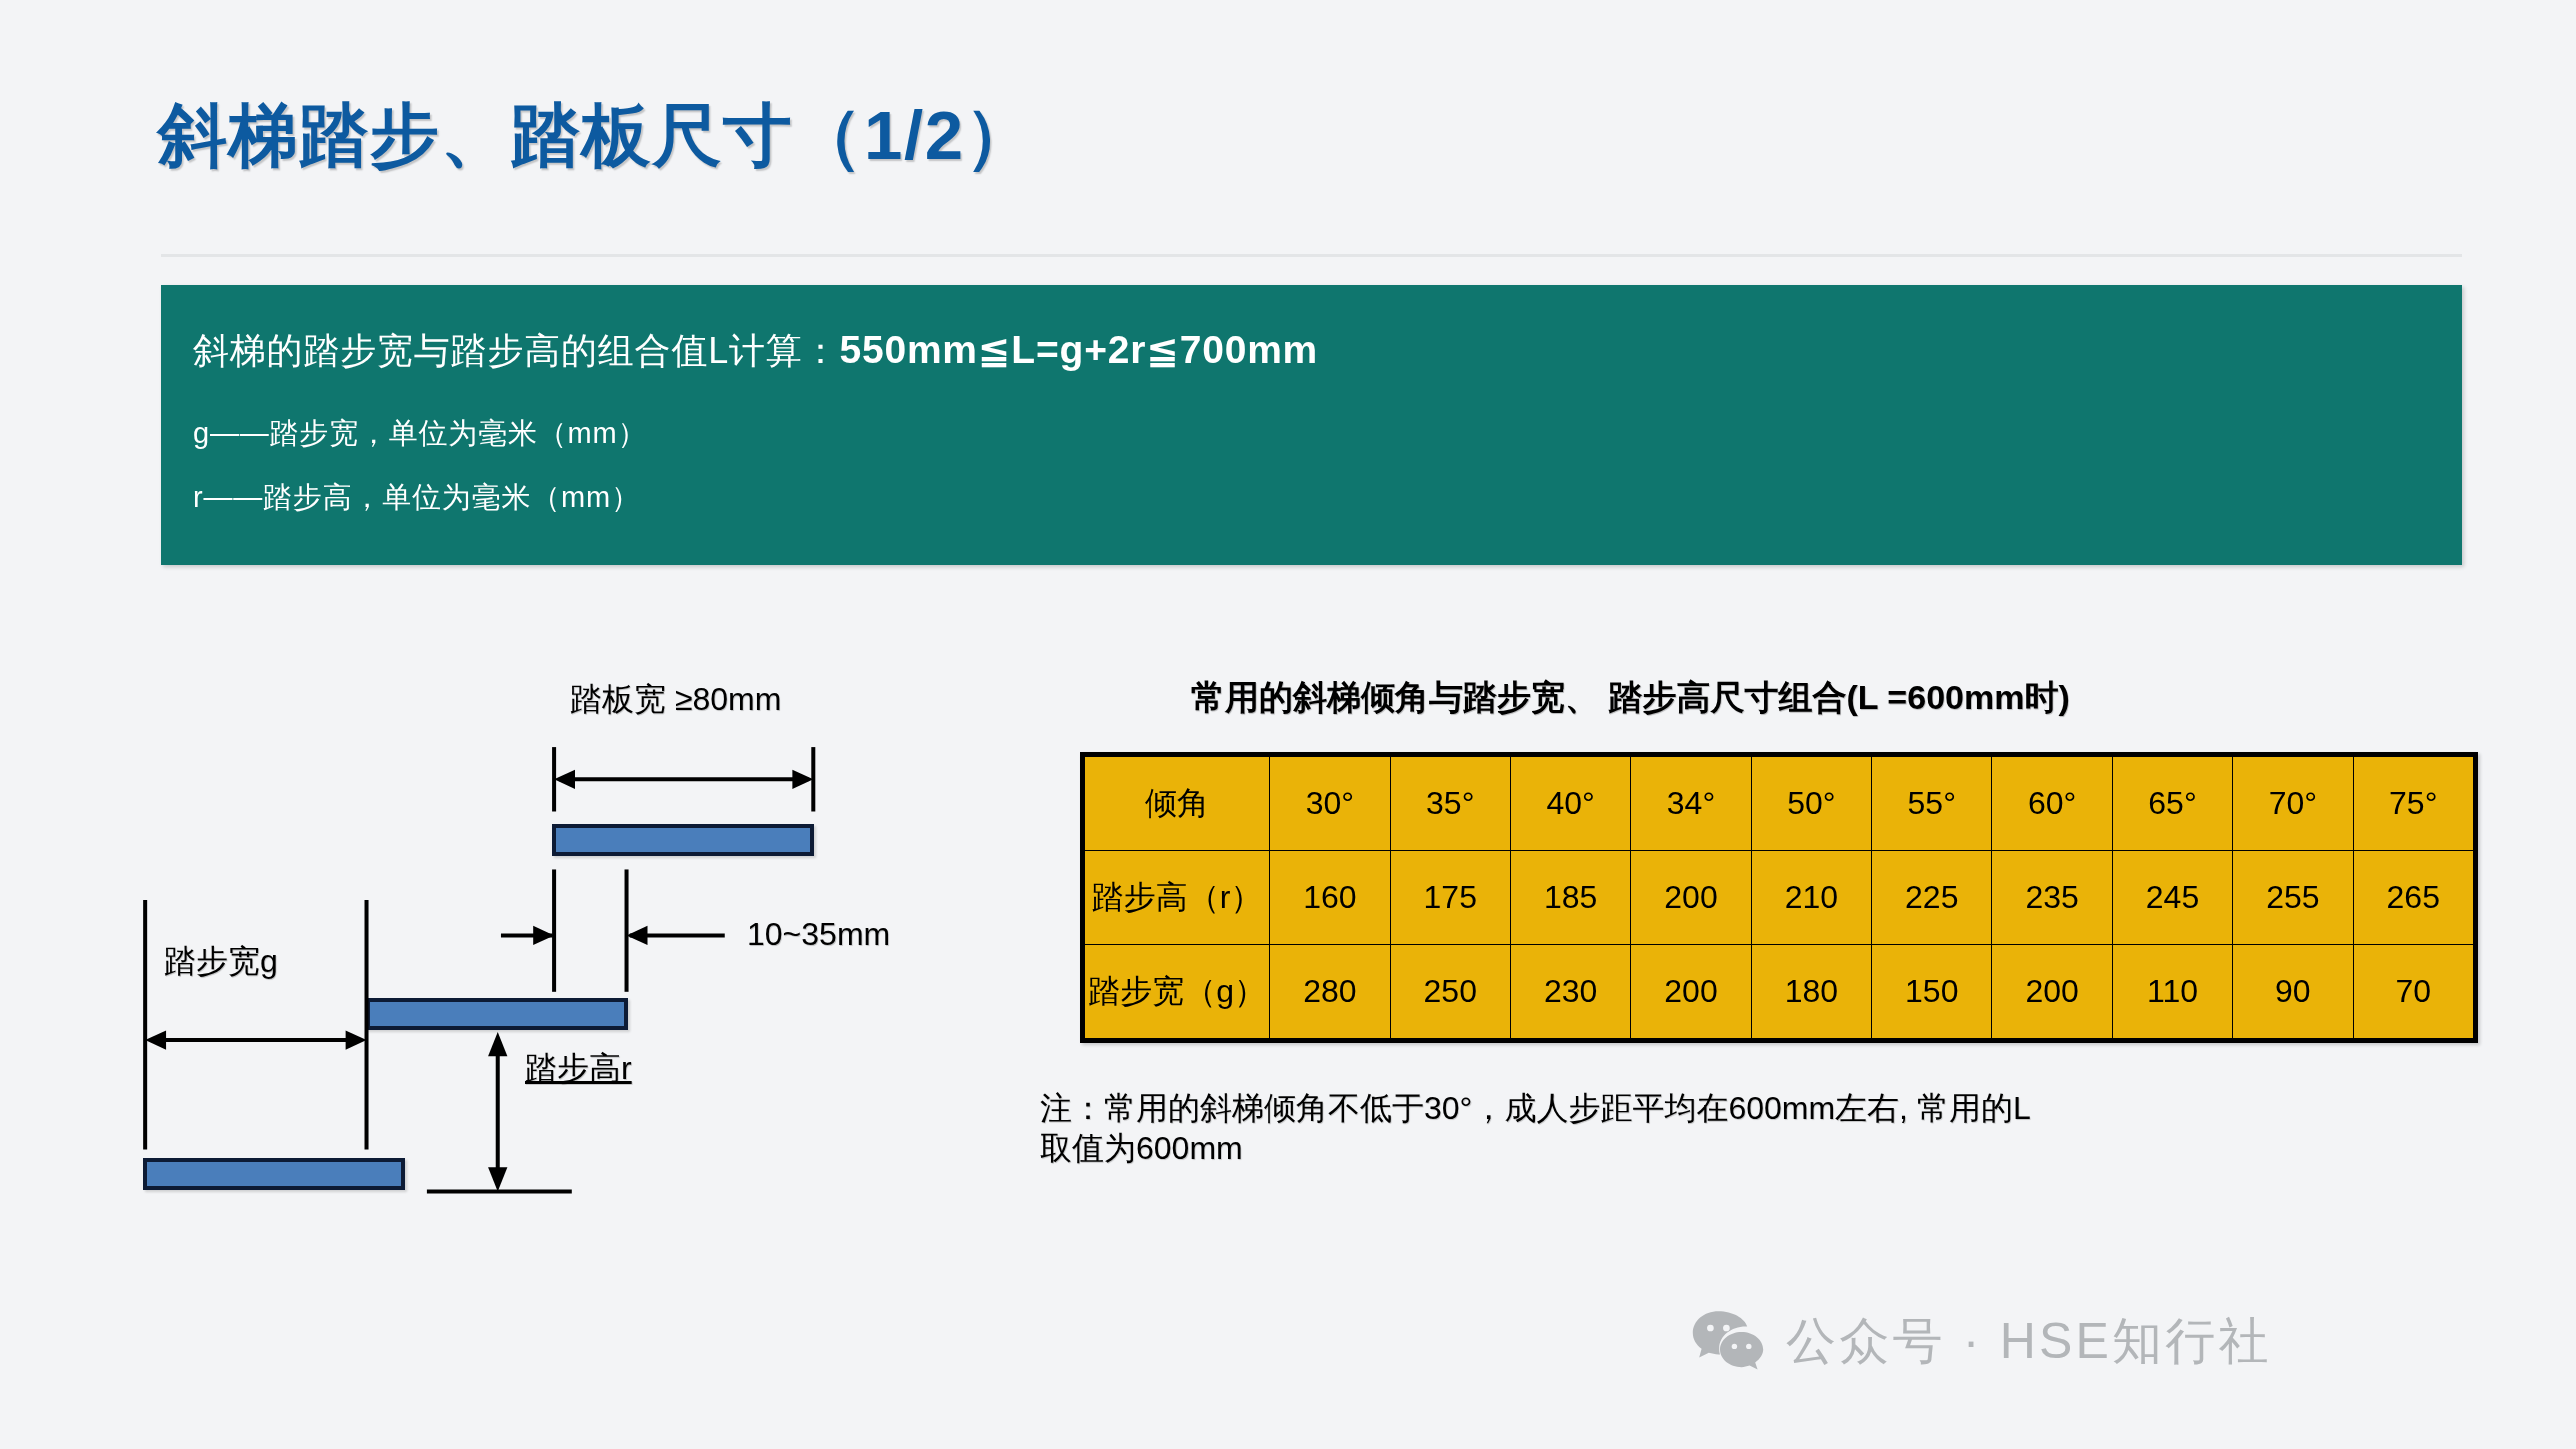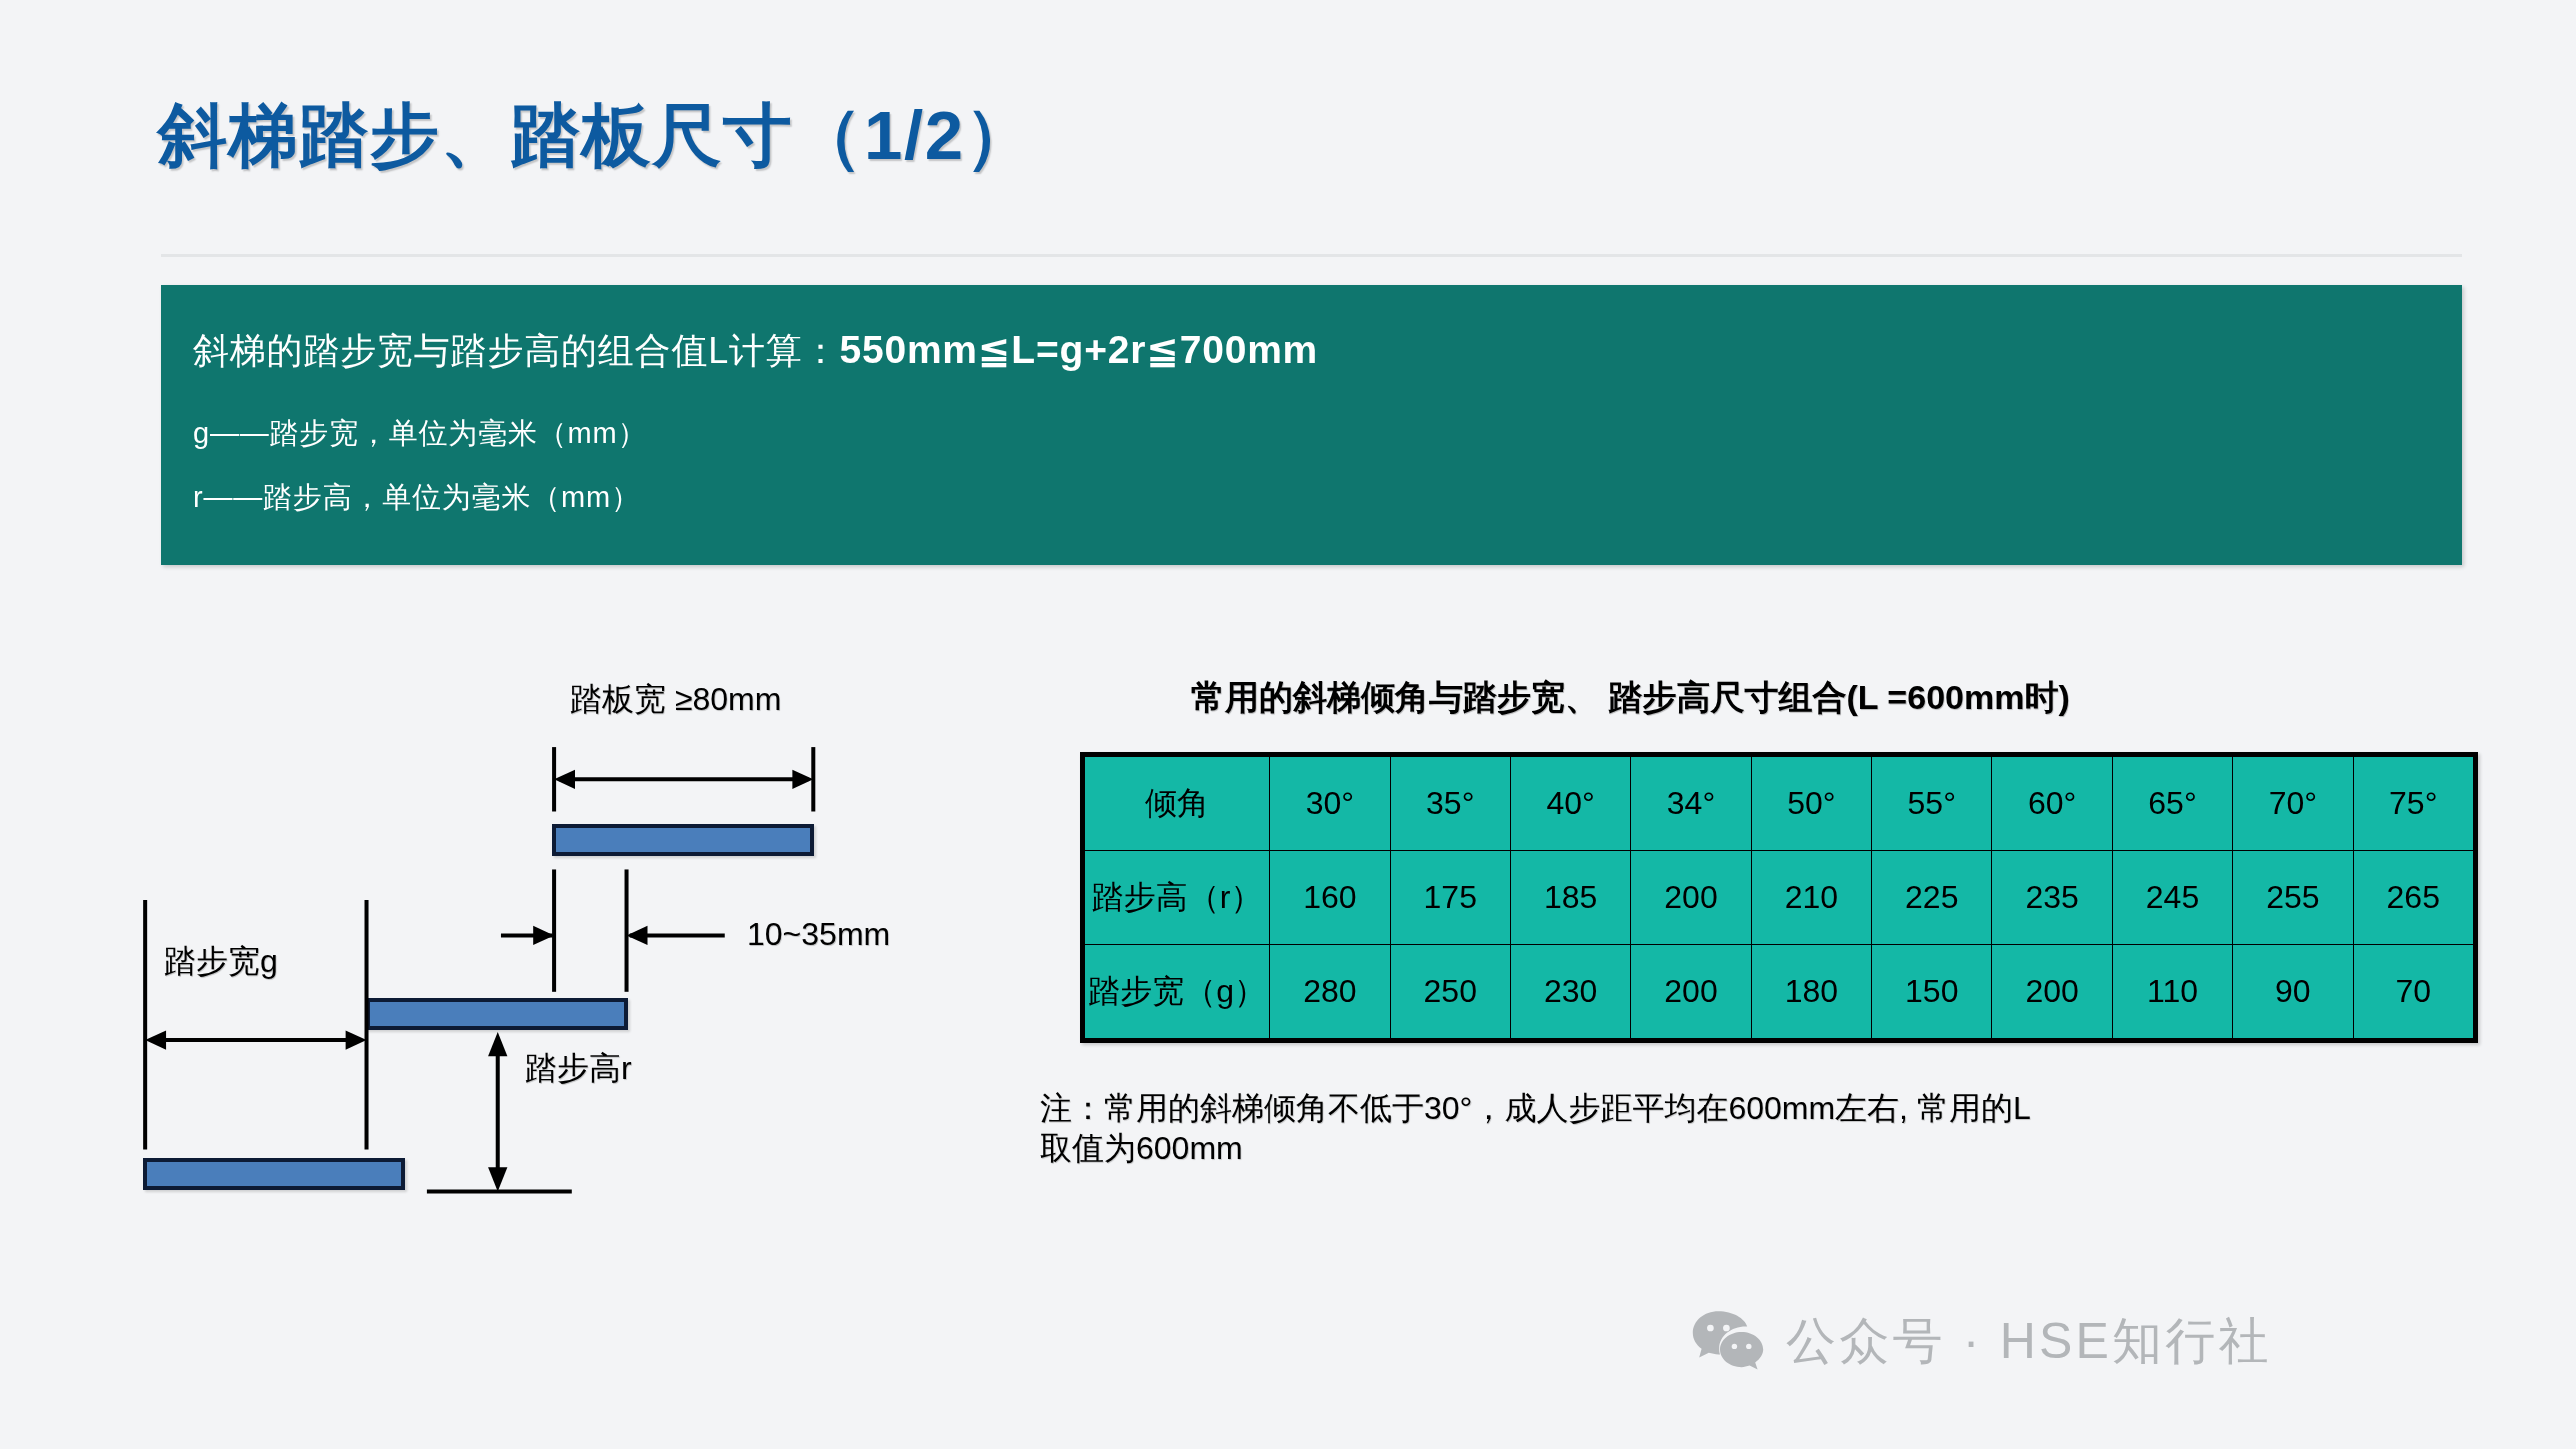--- a/index.html
+++ b/index.html
@@ -109,21 +109,21 @@
     white-space: nowrap;
     letter-spacing: 0px;
     text-shadow: 0.8px 0.8px 0.8px rgba(0,0,0,0.25);
   }
   #combo-table {
     position: absolute;
     left: 1080px;
     top: 752px;
     border-collapse: collapse;
     border: 5.6px solid #000;
-    background: #14b8a6;
+    background: #eab308;
     box-shadow: 2.4px 2.4px 3.2px rgba(0,0,0,0.18);
   }
   #combo-table td {
     border: 1.6px solid #000;
     text-align: center;
     vertical-align: middle;
     font-size: 32px;
     height: 93px;
     padding: 0 3.2px;
     white-space: nowrap;
@@ -207,21 +207,21 @@
 
     <line x1="180" y1="328" x2="180" y2="638" stroke="#000" stroke-width="5"></line>
     <line x1="455" y1="328" x2="455" y2="638" stroke="#000" stroke-width="5"></line>
     <line x1="186" y1="502" x2="449" y2="502" stroke="#000" stroke-width="5"></line>
     <polygon points="180,502 206,490 206,514" fill="#000"></polygon>
     <polygon points="455,502 429,490 429,514" fill="#000"></polygon>
   </svg>
 
   <div class="dim-label" style="left:747px; top:280px;">10~35mm</div>
   <div class="dim-label" style="left:164px; top:304px;">踏步宽g</div>
-  <div class="dim-label" style="left:525px; top:411px;">踏步高r</div>
+  <div class="dim-label" style="left:525px; top:411px;text-decoration:underline;">踏步高r</div>
 </div>
 
 <div id="table-title">常用的斜梯倾角与踏步宽、 踏步高尺寸组合(L =600mm时)</div>
 
 <table id="combo-table">
   <tbody>
     <tr>
       <td class="rowhead">倾角</td>
       <td class="datacell">30°</td>
       <td class="datacell">35°</td>

